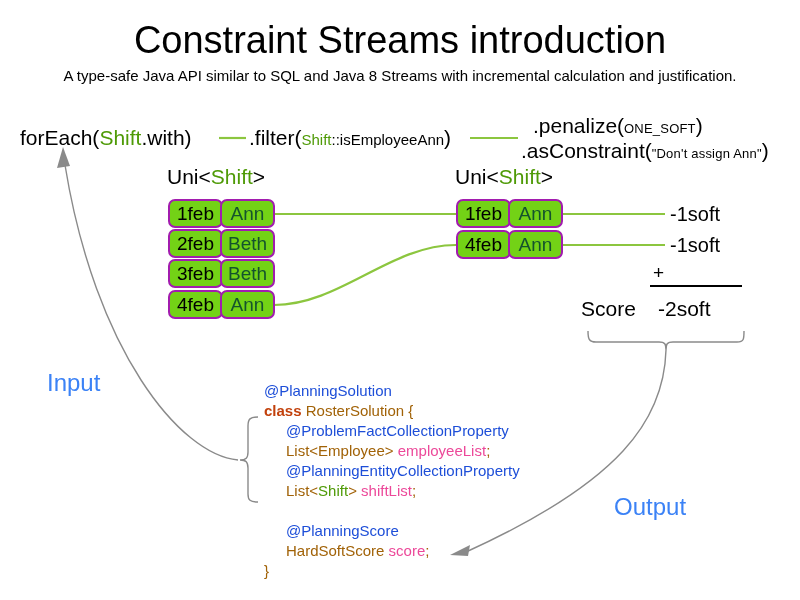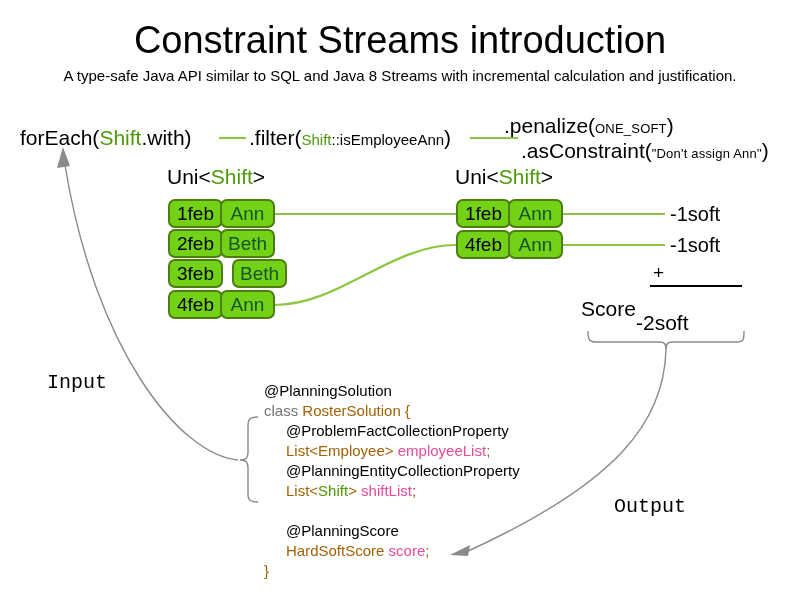--- a/index.html
+++ b/index.html
@@ -58,42 +58,42 @@
   .api .small {
     font-size: 15px;
   }
   .api .smaller {
     font-size: 13px;
     letter-spacing: 0.2px;
   }
   .green { color: #4e9a06; }
   .api-foreach { left: 20px; top: 125px; }
   .api-filter  { left: 249px; top: 125px; }
-  .api-penalize { left: 504px; top: 113px; }
+  .api-penalize { left: 533px; top: 113px; }
   .api-asconstraint { left: 521px; top: 138px; }
 
   
   .uni-label {
     position: absolute;
     font-size: 21px;
     line-height: 25px;
     white-space: nowrap;
   }
   .uni-left  { left: 167px; top: 164px; }
   .uni-right { left: 455px; top: 164px; }
 
   
   .tuple {
     position: absolute;
     height: 29px;
     display: flex;
     align-items: stretch;
   }
   .cell {
-    border: 2px solid #4d7c0f;
+    border: 2px solid #a21caf;
     background: #73d216;
     border-radius: 7px;
     height: 29px;
     box-sizing: border-box;
     display: flex;
     align-items: center;
     justify-content: center;
     font-size: 19px;
     line-height: 19px;
     padding: 0 3px;
@@ -124,51 +124,49 @@
   }
   .score-plus {
     position: absolute;
     left: 653px;
     top: 262px;
     font-size: 19px;
     line-height: 22px;
   }
   .score-total {
     position: absolute;
-    left: 636px;
+    left: 658px;
     top: 296px;
     font-size: 21px;
     line-height: 25px;
-    margin-top: 14px;
   }
 
   
   .flow-label {
     position: absolute;
-    color: #000000;
-    font-size: 20px;
+    color: #3b82f6;
+    font-size: 24px;
     line-height: 24px;
-    font-family: Liberation Mono, monospace;
   }
   .flow-input  { left: 47px;  top: 371px; }
   .flow-output { left: 614px; top: 495px; }
 
   
   #code {
     position: absolute;
     left: 264px;
     top: 381px;
     font-family: "Liberation Sans", sans-serif;
     font-size: 15px;
     line-height: 20px;
     white-space: pre;
   }
   #code .ln { display: block; height: 20px; }
-  .c-ann   { color: #000000; text-align: center; }
-  .c-kw    { color: #737373; font-weight: normal; }
+  .c-ann   { color: #1d4ed8; text-align: center; }
+  .c-kw    { color: #c2410c; font-weight: bold; }
   .c-type  { color: #a16207; }
   .c-field { color: #ec4899; }
   .c-green { color: #4e9a06; }
   .ind1 { padding-left: 22px; }
 </style>
 </head>
 <body>
 
 <div id="page">
 
@@ -213,21 +211,21 @@
   <div class="uni-label uni-left"><span>Uni&lt;</span><span class="green">Shift</span><span>&gt;</span></div>
 
   <div class="tuple" style="left:168px; top:199px;">
     <div class="cell cell-date">1feb</div>
     <div class="cell cell-name">Ann</div>
   </div>
   <div class="tuple" style="left:168px; top:229px;">
     <div class="cell cell-date">2feb</div>
     <div class="cell cell-name">Beth</div>
   </div>
-  <div class="tuple" style="left:168px; top:259px;gap:12px;">
+  <div class="tuple" style="left:168px; top:259px;">
     <div class="cell cell-date">3feb</div>
     <div class="cell cell-name">Beth</div>
   </div>
   <div class="tuple" style="left:168px; top:290px;">
     <div class="cell cell-date">4feb</div>
     <div class="cell cell-name">Ann</div>
   </div>
 
   <div class="uni-label uni-right"><span>Uni&lt;</span><span class="green">Shift</span><span>&gt;</span></div>
 

